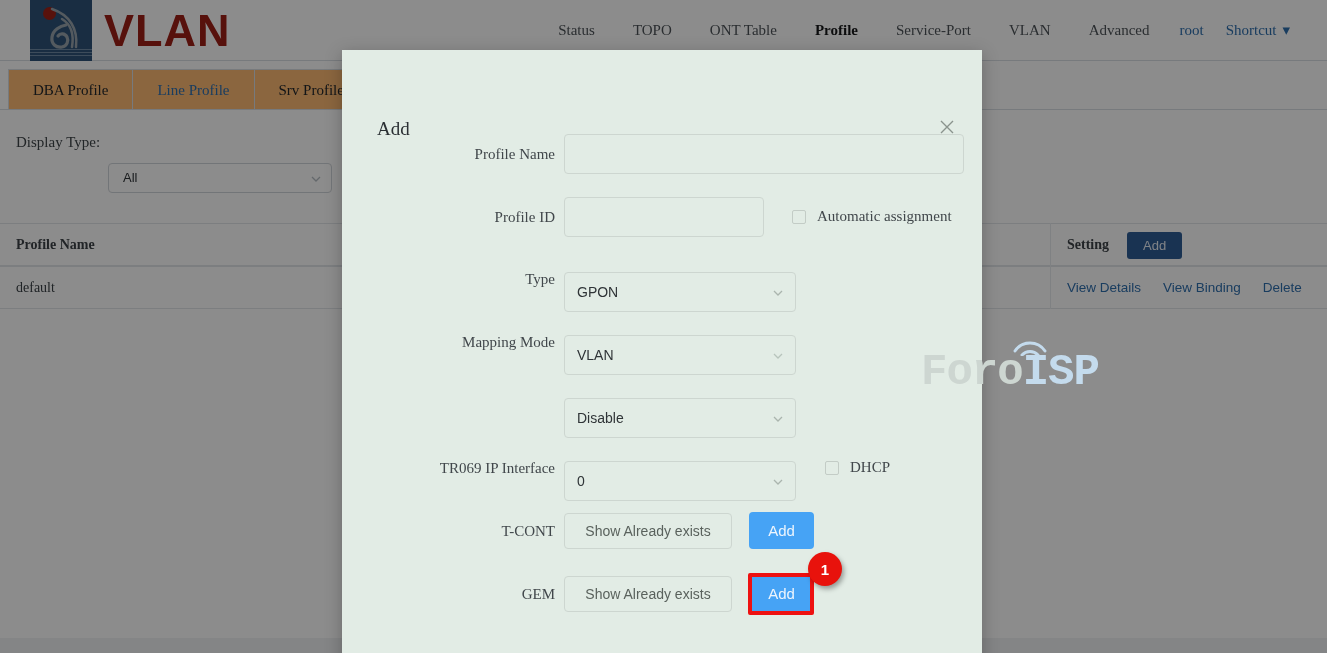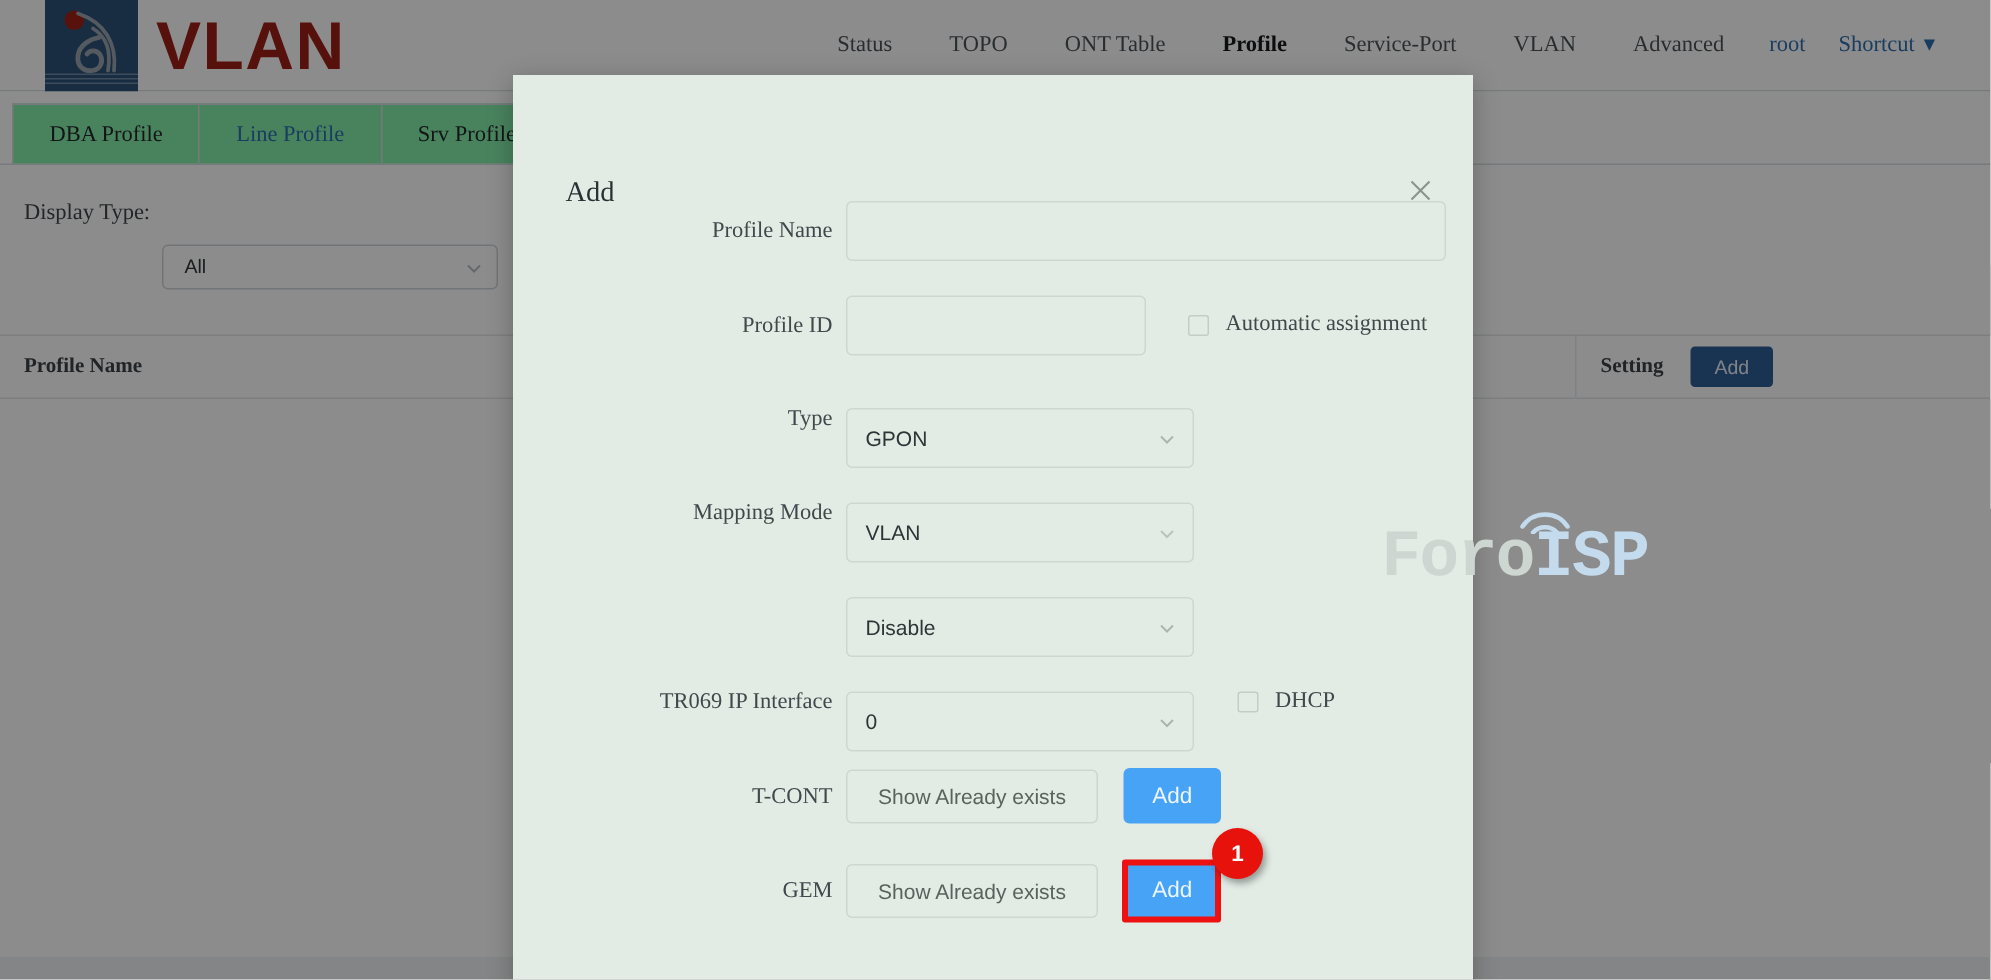--- a/index.html
+++ b/index.html
@@ -31,21 +31,21 @@
   }
   .nav a.active{color:#17181a;font-weight:bold;}
   .nav a.blue{color:#2f6fae;padding:0 11px;}
   .nav .caret{display:inline-block;margin-left:6px;}
 
   
   .tabbar{position:absolute;left:0;top:61px;width:1327px;height:49px;background:#fff;border-bottom:1px solid #d9dee3;box-sizing:border-box;}
   .tabs{position:absolute;left:8px;top:8px;display:flex;}
   .tab{
     height:40px;line-height:40px;padding:0 24px;box-sizing:border-box;
-    border:1px solid #d9dee3;border-bottom:none;background:#86efac;
+    border:1px solid #d9dee3;border-bottom:none;background:#fdba74;
     font-size:15px;color:#23272b;white-space:nowrap;
   }
   .tab.active{color:#2f6fae;}
   .tab + .tab{margin-left:-1px;}
 
   .filterbar{position:absolute;left:0;top:110px;width:1327px;height:68px;background:#fff;box-sizing:border-box;}
   .filter-label{position:absolute;left:16px;top:24px;font-size:15px;color:#3f4549;}
   .sel-box{
     position:absolute;left:108px;top:163px;width:224px;height:30px;
     border:1px solid #d0d5da;border-radius:4px;background:#fff;box-sizing:border-box;
@@ -190,20 +190,27 @@
         <path d="M2 4 L6 8 L10 4" stroke="#b6bec4" stroke-width="1.3" fill="none"></path>
       </svg>
   </div>
 
   <div class="tablewrap">
     <div class="trow head">
       <div class="tcell b" style="width:345px">Profile Name</div>
       <div class="tcell" style="width:706px"></div>
       <div class="tcell b last" style="width:276px"><span>Setting</span><button class="btn-add-sm">Add</button></div>
     </div>
+    <div class="trow">
+      <div class="tcell" style="width:345px">default</div>
+      <div class="tcell" style="width:706px"></div>
+      <div class="tcell last" style="width:276px">
+        <a href="#" class="lnk">View Details</a><a href="#" class="lnk">View Binding</a><a href="#" class="lnk" style="margin-right:0">Delete</a>
+      </div>
+    </div>
   </div>
 
   <div class="footerbar"></div>
 </div>
 
 <div id="overlay"></div>
 
 <div id="modal">
 
   <div class="modal-title">Add</div>

